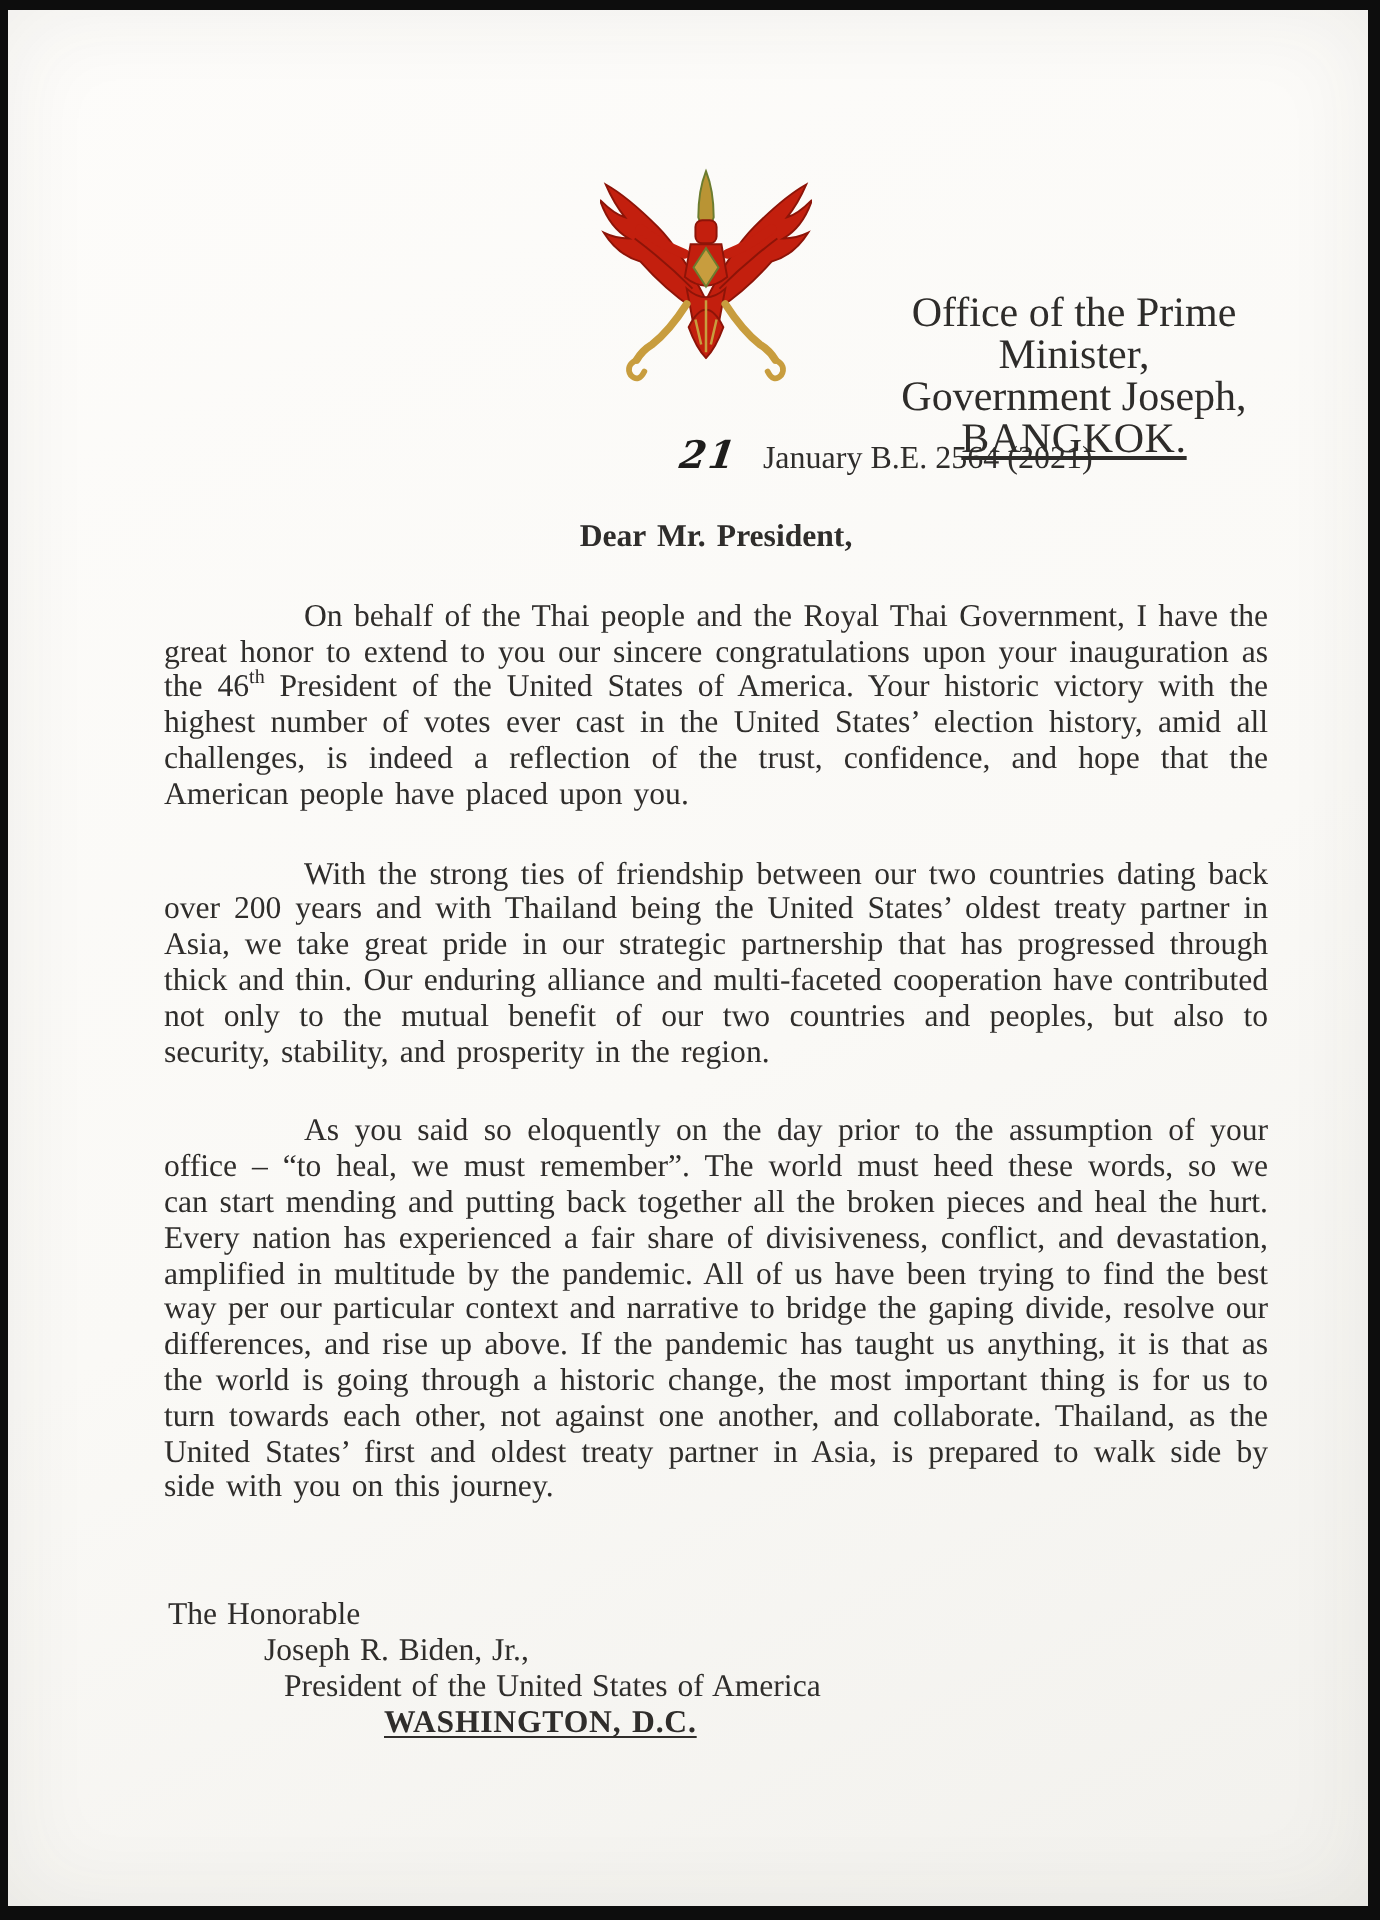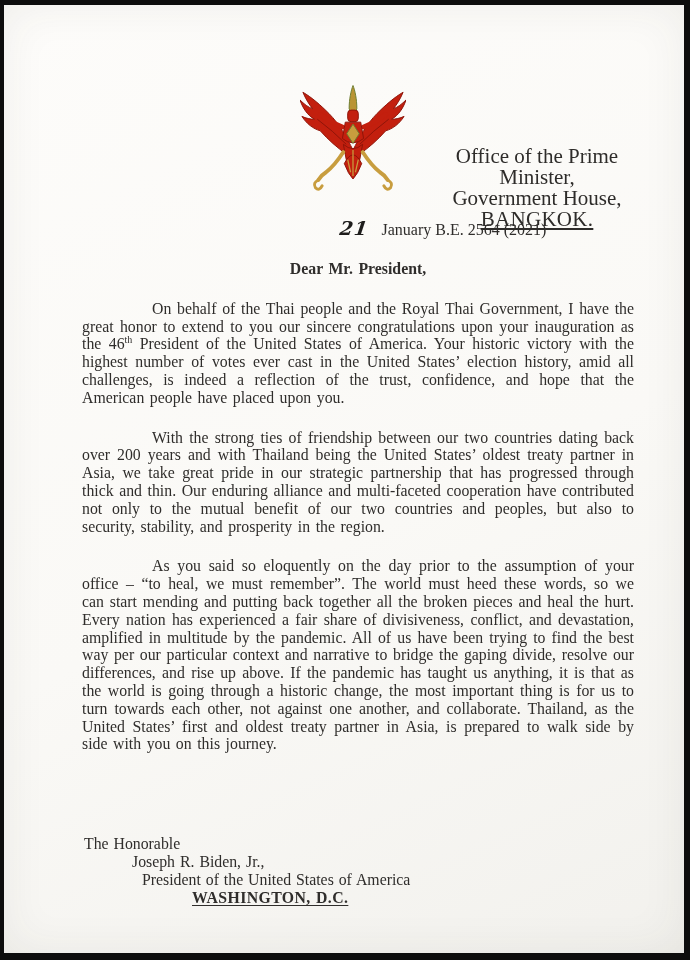--- a/index.html
+++ b/index.html
@@ -61,21 +61,21 @@
   }
   .salutation { text-align: center; font-weight: bold; }
   p.para { margin: 22px 0 0 0; text-indent: 70px; }
   .closing {
     margin-top: 22px;
     text-align: right;
     padding-right: 20px;
   }
   .recipient-block {
     position: absolute;
-    left: 80px; top: 830px;
+    left: 80px; top: 794px;
     font-size: 15.8px; line-height: 18px;
     word-spacing: 1px;
   }
   .r2 { margin-left: 48px; }
   .r3 { margin-left: 58px; }
   .r4 {
     margin-left: 108px;
     font-weight: bold;
     text-decoration: underline;
     text-underline-offset: 2px;
@@ -112,21 +112,21 @@
       <g>
         <path d="M45 76 Q36 90 27 97 Q22 100 19 105" fill="none" stroke="#c89d3e" stroke-width="4" stroke-linecap="round"></path>
         <path d="M19 105 q-6 3 -3 8 q4 4 7 -2" fill="none" stroke="#c89d3e" stroke-width="3" stroke-linecap="round"></path>
         <path d="M65 76 Q74 90 83 97 Q88 100 91 105" fill="none" stroke="#c89d3e" stroke-width="4" stroke-linecap="round"></path>
         <path d="M91 105 q6 3 3 8 q-4 4 -7 -2" fill="none" stroke="#c89d3e" stroke-width="3" stroke-linecap="round"></path>
       </g>
     </svg>
 
     <div class="header-block">
       <div>Office of the Prime Minister,</div>
-      <div>Government House,</div>
+      <div>Government Joseph,</div>
       <div class="header-city">BANGKOK.</div>
     </div>
 
     <div class="dateline">
       <span class="date-day">21</span><span>January B.E. 2564 (2021)</span>
     </div>
 
     <div class="body-block">
       <div class="salutation">Dear Mr. President,</div>
 

